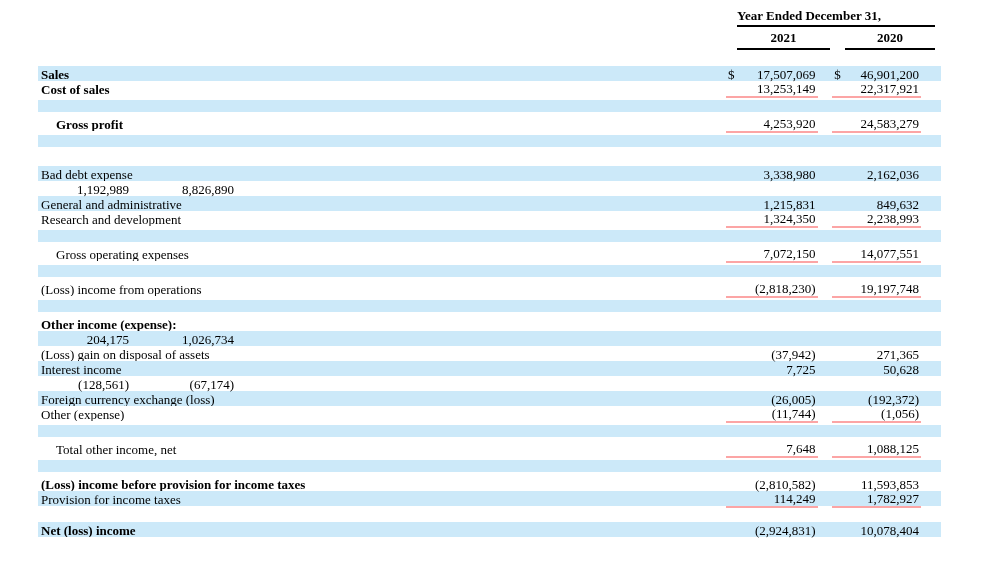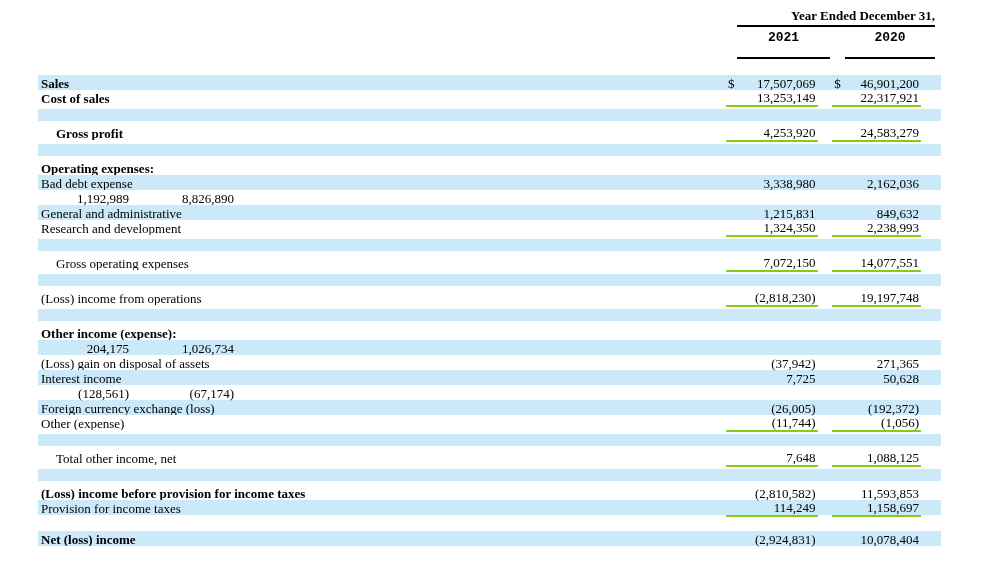--- a/index.html
+++ b/index.html
@@ -10,45 +10,45 @@
     font-family: "Liberation Serif", "DejaVu Serif", serif;
     color: #000000;
   }
   .sheet { padding: 8px 0 0 38px; }
   .fin-table { width: 903px; }
 
   
   .head-area { margin-left: 699px; width: 198px; }
   .span-head {
     font-weight: bold; font-size: 13px; line-height: 16px;
-    text-align: right; padding-bottom: 1px;
+    text-align: left; padding-bottom: 1px;
     border-bottom: 2px solid #000; white-space: nowrap;
   }
   .year-row { display: flex; margin-top: 3px; }
   .year-cell {
     width: 93px; font-weight: bold; font-size: 13px; line-height: 16px;
-    text-align: center; padding-bottom: 11px; border-bottom: 2px solid #000; font-family: Liberation Mono, monospace;
+    text-align: center; padding-bottom: 2px; border-bottom: 2px solid #000;
   }
   .year-cell.c2 { width: 90px; }
   .ygap { width: 15px; }
 
   
   .rows { margin-top: 16px; }
   .r { display: flex; height: 15px; line-height: 17px; font-size: 13px; padding-right: 20px; }
   .r.blue { background-color: #cce9f9; }
   .l { width: 699px; padding-left: 3px; box-sizing: border-box; white-space: nowrap; overflow: hidden; }
   .l.bd { font-weight: bold; }
   .l.in { padding-left: 18px; }
   .n { display: flex; align-items: center; height: 17px; box-sizing: border-box; padding: 0 2px; }
   .n.n1 { width: 93px; }
   .n.n2 { width: 90px; }
   .g { width: 15px; }
   .val { margin-left: auto; white-space: nowrap; }
   .cur { white-space: nowrap; }
-  .r.u .n { border-bottom: 2px solid #84cc16; }
+  .r.u .n { border-bottom: 2px solid #fca5a5; }
 
   
   .sp { height: 12px; padding: 4px 0; }
   .sp.spb { background-color: #cce9f9; background-clip: content-box; }
   .sp.spw { background: none; }
   .sp.spw16 { height: 16px; padding: 0; }
 </style>
 </head>
 <body>
 
@@ -99,21 +99,20 @@
           </div>
         <div class="g"></div>
         <div class="n n2">
             <span class="val">24,583,279</span>
           </div>
       </div>
 
       <div class="sp spb"></div>
 
       <div class="r">
-        <div class="l bd">Operating expenses:</div>
         <div class="n n1">
             <span class="val"></span>
           </div>
         <div class="g"></div>
         <div class="n n2">
             <span class="val"></span>
           </div>
       </div>
 
       <div class="r blue">
@@ -288,21 +287,21 @@
           </div>
       </div>
 
       <div class="r blue u">
         <div class="l">Provision for income taxes</div>
         <div class="n n1">
             <span class="val">114,249</span>
           </div>
         <div class="g"></div>
         <div class="n n2">
-            <span class="val">1,158,697</span>
+            <span class="val">1,782,927</span>
           </div>
       </div>
 
       <div class="sp spw spw16"></div>
 
       <div class="r blue">
         <div class="l bd">Net (loss) income</div>
         <div class="n n1">
             <span class="val">(2,924,831)</span>
           </div>

